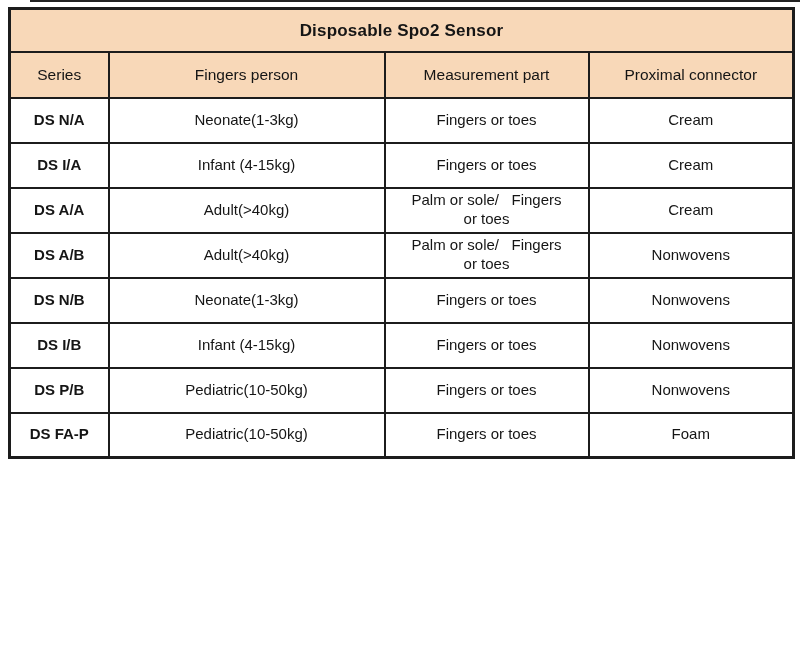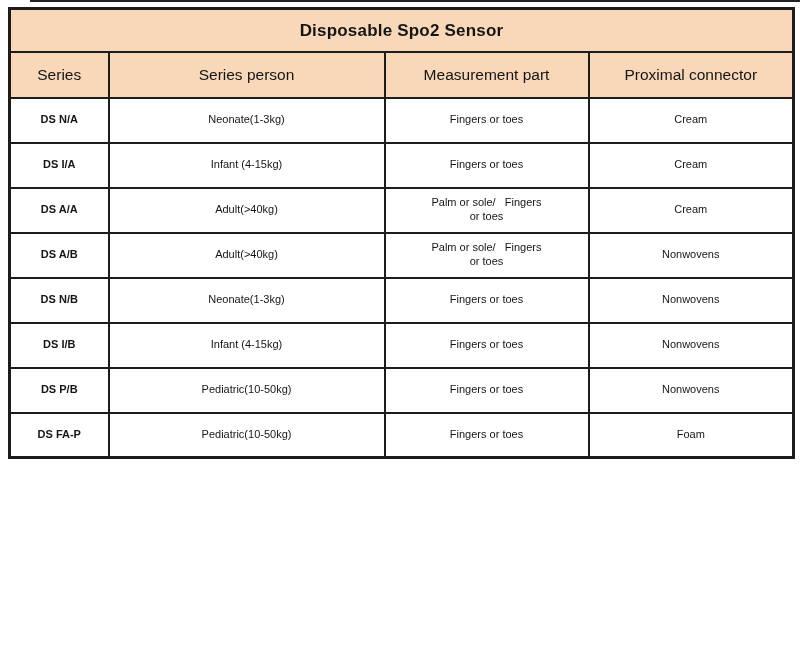--- a/index.html
+++ b/index.html
@@ -40,21 +40,21 @@
     width: 784px;
     border-collapse: collapse;
     table-layout: fixed;
     border: 3px solid var(--border);
   }
   table.sensor-table td, table.sensor-table th {
     border: 2.5px solid var(--border);
     text-align: center;
     vertical-align: middle;
     padding: 2px 4px;
-    font-size: 11px;
+    font-size: 15px;
     line-height: 1.25;
     overflow: hidden;
   }
   tr.title-row td {
     height: 43px;
     background: var(--header-bg);
     font-weight: bold;
     font-size: 17px;
     letter-spacing: 0.2px;
   }
@@ -83,21 +83,21 @@
       <col style="width:205px">
     </colgroup>
 
     <tbody>
         <tr class="title-row">
       <td colspan="4">Disposable Spo2 Sensor</td>
     </tr>
 
     <tr class="header-row">
       <th>Series</th>
-      <th>Series person</th>
+      <th>Fingers person</th>
       <th>Measurement part</th>
       <th>Proximal connector</th>
     </tr>
 
     <tr class="data-row">
       <td class="cell-series">DS N/A</td>
       <td class="cell-person">Neonate(1-3kg)</td>
       <td class="cell-part">Fingers or toes</td>
       <td class="cell-connector">Cream</td>
     </tr>

